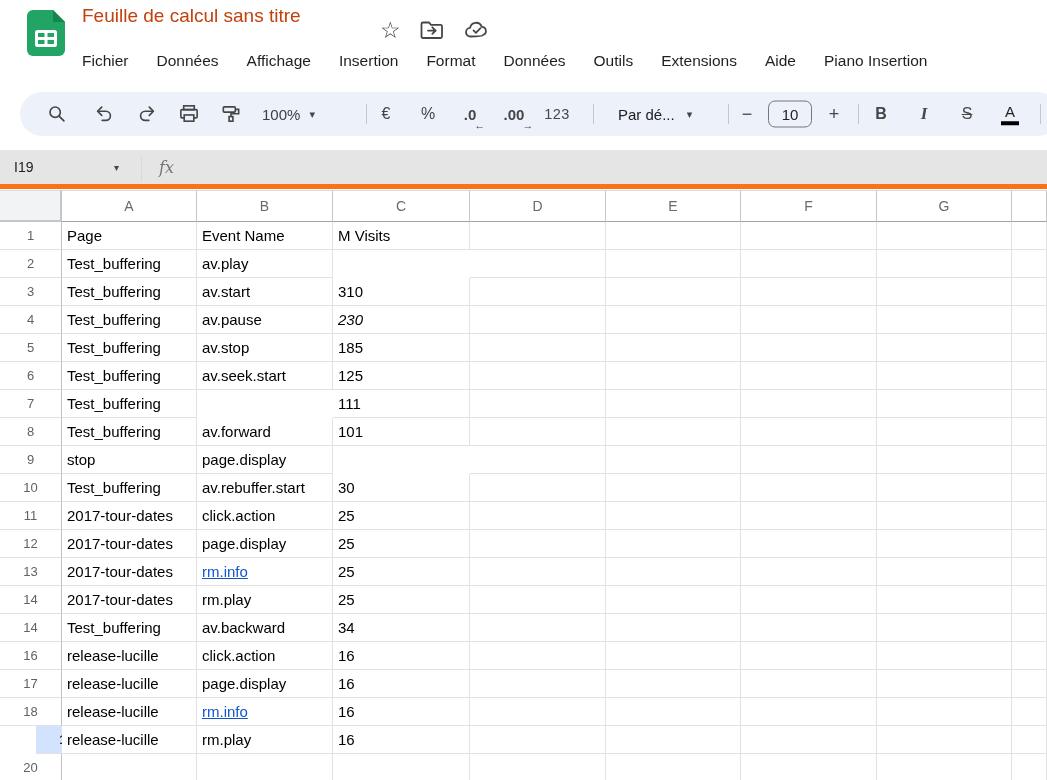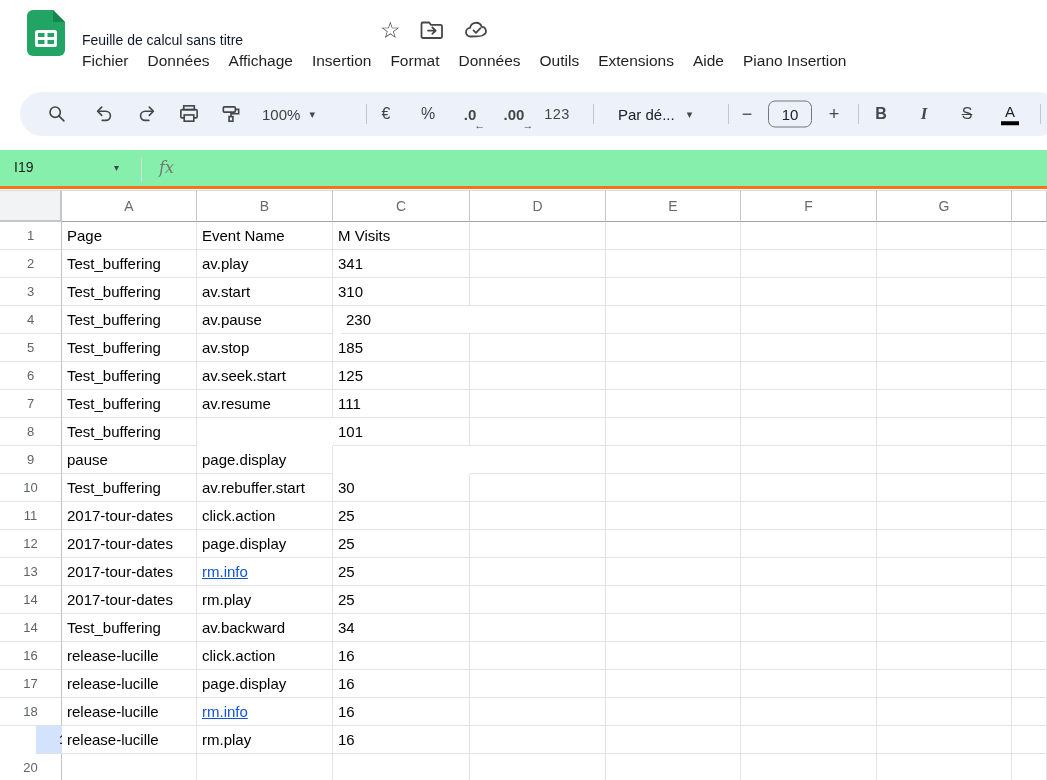--- a/index.html
+++ b/index.html
@@ -2,24 +2,24 @@
 <html><head>
 <meta charset="utf-8">
 <style>
   * { margin:0; padding:0; box-sizing:border-box; }
   html,body { width:1047px; height:780px; overflow:hidden; }
   body { font-family:"Liberation Sans", sans-serif; background:#fff; position:relative; }
 
   
   .app-header { position:absolute; left:0; top:0; width:1047px; height:88px; background:#fff; }
   .logo { position:absolute; left:27px; top:10px; }
-  .doc-title { position:absolute; left:82px; top:32px; font-size:14px; color:#0f172a; }
+  .doc-title { position:absolute; left:82px; top:5px; font-size:19px; color:#c2410c; }
   .title-icons { position:absolute; left:380px; top:18px; display:flex; align-items:center; gap:18px; color:#444746; }
   .star-glyph { font-size:23px; line-height:24px; color:#444746; }
-  .menubar { position:absolute; left:80px; top:50px; display:flex; gap:15px; font-size:15.5px; color:#1f1f1f; }
+  .menubar { position:absolute; left:80px; top:50px; display:flex; gap:24px; font-size:15.5px; color:#1f1f1f; }
   .menubar span { cursor:default; padding:2px 2px; }
 
   
   .toolbar { position:absolute; left:20px; top:92px; width:1040px; height:44px; background:#edf2fa; border-radius:24px; }
   .tb { position:absolute; top:50%; transform:translate(-50%,-50%); color:#444746; display:flex; align-items:center; justify-content:center; }
   .tb-divider { position:absolute; top:12px; width:1px; height:20px; background:#c4c7c5; }
   .zoom-ctl { position:absolute; left:242px; top:0; height:44px; display:flex; align-items:center; gap:9px; color:#444746; }
   .zoom-ctl .lbl { font-size:15px; color:#3c4043; }
   .caret { font-size:11px; color:#444746; }
   .sym { font-size:16px; }
@@ -30,21 +30,21 @@
   .font-ctl .lbl { font-size:15px; color:#202124; }
   .plusminus { font-size:18px; color:#444746; }
   .size-box { position:absolute; left:770px; top:50%; transform:translate(-50%,-50%); width:44px; height:27px; border:1.5px solid #747775; border-radius:7px; display:flex; align-items:center; justify-content:center; font-size:15px; color:#202124; background:transparent; }
   .bold-btn { font-size:16px; font-weight:700; }
   .italic-btn { font-family:"Liberation Serif", serif; font-style:italic; font-weight:600; font-size:17px; }
   .strike-btn { font-size:16px; font-weight:500; text-decoration:line-through; }
   .color-btn { flex-direction:column; gap:0; font-size:15px; font-weight:500; color:#202124; }
   .color-btn .bar { width:18px; height:3.5px; background:#000; margin-top:1px; }
 
   
-  .formula-bar { position:absolute; left:0; top:150px; width:1047px; height:39px; background:#86efac; border-bottom:3px solid #f97316; }
+  .formula-bar { position:absolute; left:0; top:150px; width:1047px; height:39px; background:#e5e5e5; border-bottom:5px solid #f97316; }
   .name-box { position:absolute; left:14px; top:9px; font-size:14px; color:#202124; }
   .nb-caret { position:absolute; left:114px; top:12px; font-size:10px; color:#444746; }
   .fb-divider { position:absolute; left:141px; top:7px; width:1px; height:25px; background:#d9d9d9; }
   .fx { position:absolute; left:159px; top:8px; font-family:"DejaVu Serif", serif; font-style:italic; font-size:16px; color:#747775; }
   .formula-input { position:absolute; left:185px; top:9px; font-size:14px; color:#202124; }
 
   
   .sheet { position:absolute; left:0; top:190px; width:1047px; height:590px; background:#fff; }
   .corner { position:absolute; left:0; top:0; width:62px; height:32px; background:#f1f3f4; border-right:2px solid #c2c5c9; border-bottom:2px solid #c2c5c9; border-top:1px solid #d9dcdf; }
   .colhdr { position:absolute; top:0; height:32px; background:#fff; border-right:1px solid #c7c7c7; border-bottom:1px solid #9fa3a8; border-top:1px solid #d9dcdf; display:flex; align-items:center; justify-content:center; font-size:14px; color:#646b72; }
@@ -195,39 +195,38 @@
     <div class="cell" style="left: 62px; width: 135px; top: 32px; height: 28px;">Page</div>
     <div class="cell" style="left: 333px; width: 137px; top: 32px; height: 28px;">M Visits</div>
     <div class="cell" style="left: 470px; width: 136px; top: 32px; height: 28px;"></div>
     <div class="cell" style="left: 606px; width: 135px; top: 32px; height: 28px;"></div>
     <div class="cell" style="left: 741px; width: 136px; top: 32px; height: 28px;"></div>
     <div class="cell" style="left: 877px; width: 135px; top: 32px; height: 28px;"></div>
     <div class="cell" style="left: 1012px; width: 35px; top: 32px; height: 28px;"></div>
     <div class="rowhdr" style="top: 60px; height: 28px;">2</div>
     <div class="cell" style="left: 62px; width: 135px; top: 60px; height: 28px;">Test_buffering</div>
     <div class="cell" style="left: 197px; width: 136px; top: 60px; height: 28px;">av.play</div>
-    <div class="cell" style="left: 333px; width: 137px; top: 60px; height: 28px;">341</div>
     <div class="cell" style="left: 470px; width: 136px; top: 60px; height: 28px;"></div>
     <div class="cell" style="left: 606px; width: 135px; top: 60px; height: 28px;"></div>
     <div class="cell" style="left: 741px; width: 136px; top: 60px; height: 28px;"></div>
     <div class="cell" style="left: 877px; width: 135px; top: 60px; height: 28px;"></div>
     <div class="cell" style="left: 1012px; width: 35px; top: 60px; height: 28px;"></div>
     <div class="rowhdr" style="top: 88px; height: 28px;">3</div>
     <div class="cell" style="left: 62px; width: 135px; top: 88px; height: 28px;">Test_buffering</div>
     <div class="cell" style="left: 197px; width: 136px; top: 88px; height: 28px;">av.start</div>
     <div class="cell" style="left: 333px; width: 137px; top: 88px; height: 28px;">310</div>
     <div class="cell" style="left: 470px; width: 136px; top: 88px; height: 28px;"></div>
     <div class="cell" style="left: 606px; width: 135px; top: 88px; height: 28px;"></div>
     <div class="cell" style="left: 741px; width: 136px; top: 88px; height: 28px;"></div>
     <div class="cell" style="left: 877px; width: 135px; top: 88px; height: 28px;"></div>
     <div class="cell" style="left: 1012px; width: 35px; top: 88px; height: 28px;"></div>
     <div class="rowhdr" style="top: 116px; height: 28px;">4</div>
     <div class="cell" style="left: 62px; width: 135px; top: 116px; height: 28px;">Test_buffering</div>
     <div class="cell" style="left: 197px; width: 136px; top: 116px; height: 28px;">av.pause</div>
-    <div class="cell" style="left: 341px; width: 137px; top: 116px; height: 28px;">230</div>
+    <div class="cell" style="left: 333px; width: 137px; top: 116px; height: 28px; font-style: italic;">230</div>
     <div class="cell" style="left: 470px; width: 136px; top: 116px; height: 28px;"></div>
     <div class="cell" style="left: 606px; width: 135px; top: 116px; height: 28px;"></div>
     <div class="cell" style="left: 741px; width: 136px; top: 116px; height: 28px;"></div>
     <div class="cell" style="left: 877px; width: 135px; top: 116px; height: 28px;"></div>
     <div class="cell" style="left: 1012px; width: 35px; top: 116px; height: 28px;"></div>
     <div class="rowhdr" style="top: 144px; height: 28px;">5</div>
     <div class="cell" style="left: 62px; width: 135px; top: 144px; height: 28px;">Test_buffering</div>
     <div class="cell" style="left: 197px; width: 136px; top: 144px; height: 28px;">av.stop</div>
     <div class="cell" style="left: 333px; width: 137px; top: 144px; height: 28px;">185</div>
     <div class="cell" style="left: 470px; width: 136px; top: 144px; height: 28px;"></div>
@@ -239,37 +238,37 @@
     <div class="cell" style="left: 62px; width: 135px; top: 172px; height: 28px;">Test_buffering</div>
     <div class="cell" style="left: 197px; width: 136px; top: 172px; height: 28px;">av.seek.start</div>
     <div class="cell" style="left: 333px; width: 137px; top: 172px; height: 28px;">125</div>
     <div class="cell" style="left: 470px; width: 136px; top: 172px; height: 28px;"></div>
     <div class="cell" style="left: 606px; width: 135px; top: 172px; height: 28px;"></div>
     <div class="cell" style="left: 741px; width: 136px; top: 172px; height: 28px;"></div>
     <div class="cell" style="left: 877px; width: 135px; top: 172px; height: 28px;"></div>
     <div class="cell" style="left: 1012px; width: 35px; top: 172px; height: 28px;"></div>
     <div class="rowhdr" style="top: 200px; height: 28px;">7</div>
     <div class="cell" style="left: 62px; width: 135px; top: 200px; height: 28px;">Test_buffering</div>
-    <div class="cell" style="left: 197px; width: 136px; top: 200px; height: 28px;">av.resume</div>
     <div class="cell" style="left: 333px; width: 137px; top: 200px; height: 28px;">111</div>
     <div class="cell" style="left: 470px; width: 136px; top: 200px; height: 28px;"></div>
     <div class="cell" style="left: 606px; width: 135px; top: 200px; height: 28px;"></div>
     <div class="cell" style="left: 741px; width: 136px; top: 200px; height: 28px;"></div>
     <div class="cell" style="left: 877px; width: 135px; top: 200px; height: 28px;"></div>
     <div class="cell" style="left: 1012px; width: 35px; top: 200px; height: 28px;"></div>
     <div class="rowhdr" style="top: 228px; height: 28px;">8</div>
     <div class="cell" style="left: 62px; width: 135px; top: 228px; height: 28px;">Test_buffering</div>
+    <div class="cell" style="left: 197px; width: 136px; top: 228px; height: 28px;">av.forward</div>
     <div class="cell" style="left: 333px; width: 137px; top: 228px; height: 28px;">101</div>
     <div class="cell" style="left: 470px; width: 136px; top: 228px; height: 28px;"></div>
     <div class="cell" style="left: 606px; width: 135px; top: 228px; height: 28px;"></div>
     <div class="cell" style="left: 741px; width: 136px; top: 228px; height: 28px;"></div>
     <div class="cell" style="left: 877px; width: 135px; top: 228px; height: 28px;"></div>
     <div class="cell" style="left: 1012px; width: 35px; top: 228px; height: 28px;"></div>
     <div class="rowhdr" style="top: 256px; height: 28px;">9</div>
-    <div class="cell" style="left: 62px; width: 135px; top: 256px; height: 28px;">pause</div>
+    <div class="cell" style="left: 62px; width: 135px; top: 256px; height: 28px;">stop</div>
     <div class="cell" style="left: 197px; width: 136px; top: 256px; height: 28px;">page.display</div>
     <div class="cell" style="left: 470px; width: 136px; top: 256px; height: 28px;"></div>
     <div class="cell" style="left: 606px; width: 135px; top: 256px; height: 28px;"></div>
     <div class="cell" style="left: 741px; width: 136px; top: 256px; height: 28px;"></div>
     <div class="cell" style="left: 877px; width: 135px; top: 256px; height: 28px;"></div>
     <div class="cell" style="left: 1012px; width: 35px; top: 256px; height: 28px;"></div>
     <div class="rowhdr" style="top: 284px; height: 28px;">10</div>
     <div class="cell" style="left: 62px; width: 135px; top: 284px; height: 28px;">Test_buffering</div>
     <div class="cell" style="left: 197px; width: 136px; top: 284px; height: 28px;">av.rebuffer.start</div>
     <div class="cell" style="left: 333px; width: 137px; top: 284px; height: 28px;">30</div>

